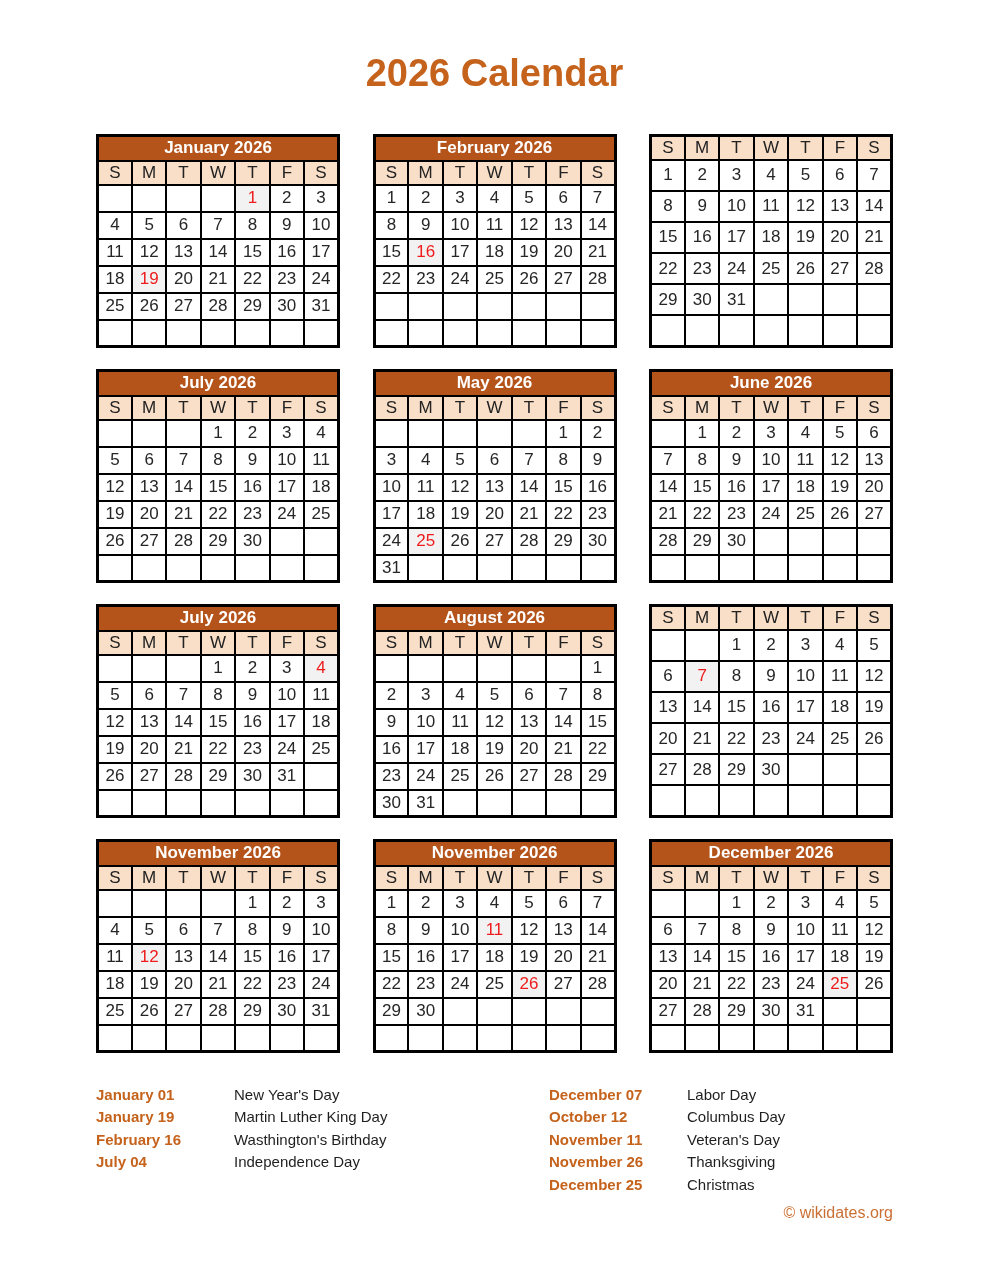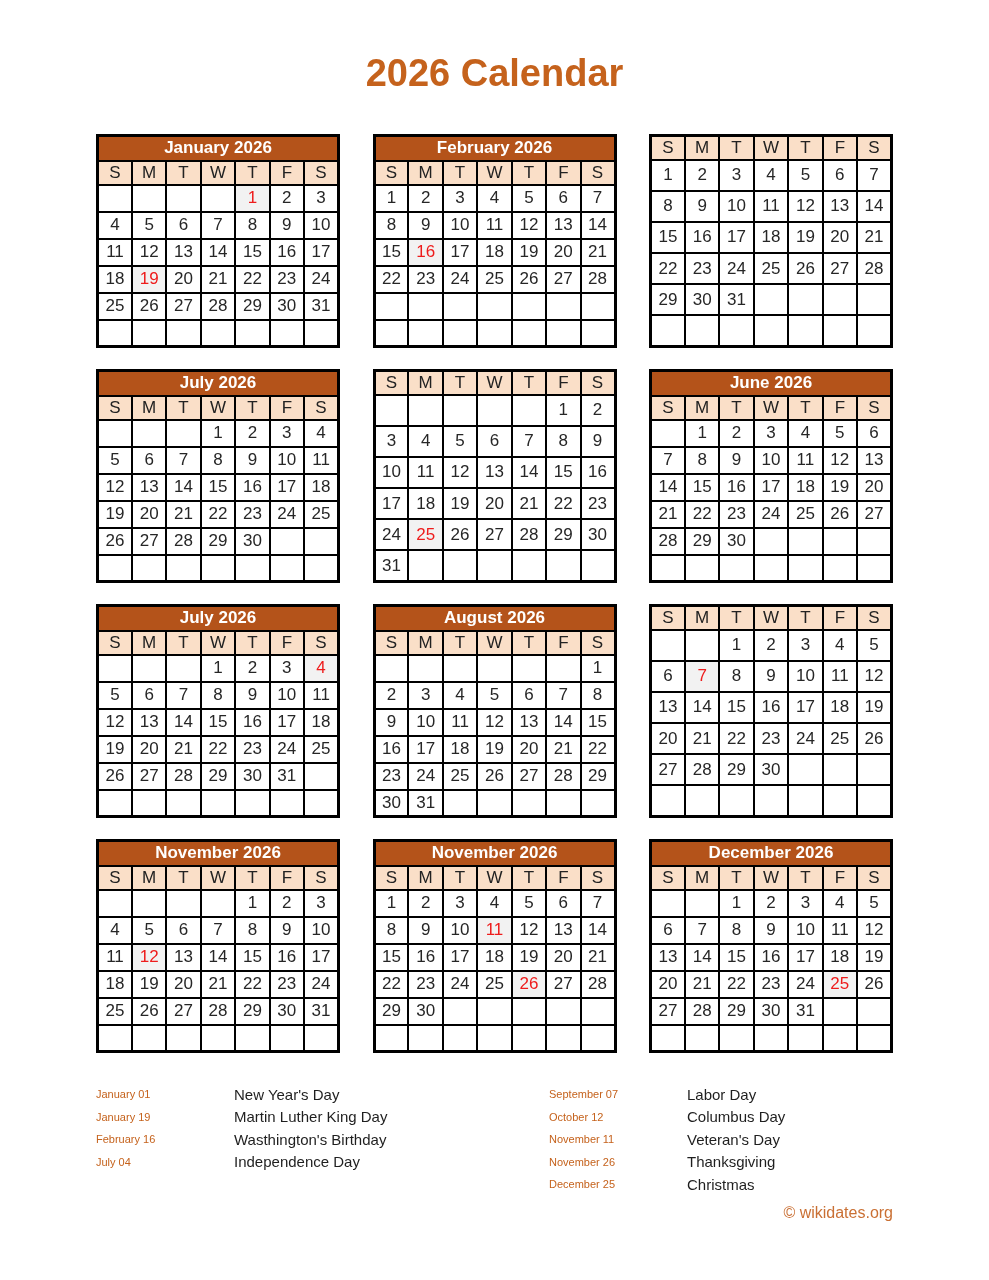--- a/index.html
+++ b/index.html
@@ -74,21 +74,21 @@
   .holidays{
     margin-top:22px;
     padding:0 96px;
     display:flex;
   }
   .hol-col{width:453px;flex:0 0 auto;}
   .hol-col.right{width:344px;}
   .hol-row{display:flex;height:22.5px;align-items:center;}
   .hol-date{
     width:138px;flex:0 0 auto;
-    font-size:11px;font-weight:normal;color:var(--accent);
+    font-size:15px;font-weight:bold;color:var(--accent);
   }
   .hol-name{font-size:15px;color:#1f1f1f;}
   .footer{
     margin-top:8px;
     padding:0 96px;
     text-align:right;
     margin-left:22px;
   }
   .footer a{
     font-size:16px;
@@ -387,20 +387,23 @@
           <td class="day"></td>
           <td class="day"></td>
           <td class="day"></td>
           <td class="day"></td>
         </tr>
       </tbody>
   </table>
 
   <table class="month">
     <thead>
+      <tr>
+          <th class="mt" colspan="7">May 2026</th>
+        </tr>
       <tr>
           <th class="wd">S</th>
           <th class="wd">M</th>
           <th class="wd">T</th>
           <th class="wd">W</th>
           <th class="wd">T</th>
           <th class="wd">F</th>
           <th class="wd">S</th>
         </tr>
     </thead>
@@ -985,21 +988,21 @@
       <span class="hol-date">February 16</span>
       <span class="hol-name">Wasthington's Birthday</span>
     </div>
     <div class="hol-row">
       <span class="hol-date">July 04</span>
       <span class="hol-name">Independence Day</span>
     </div>
   </div>
   <div class="hol-col right">
     <div class="hol-row">
-      <span class="hol-date">September 07</span>
+      <span class="hol-date">December 07</span>
       <span class="hol-name">Labor Day</span>
     </div>
     <div class="hol-row">
       <span class="hol-date">October 12</span>
       <span class="hol-name">Columbus Day</span>
     </div>
     <div class="hol-row">
       <span class="hol-date">November 11</span>
       <span class="hol-name">Veteran's Day</span>
     </div>

